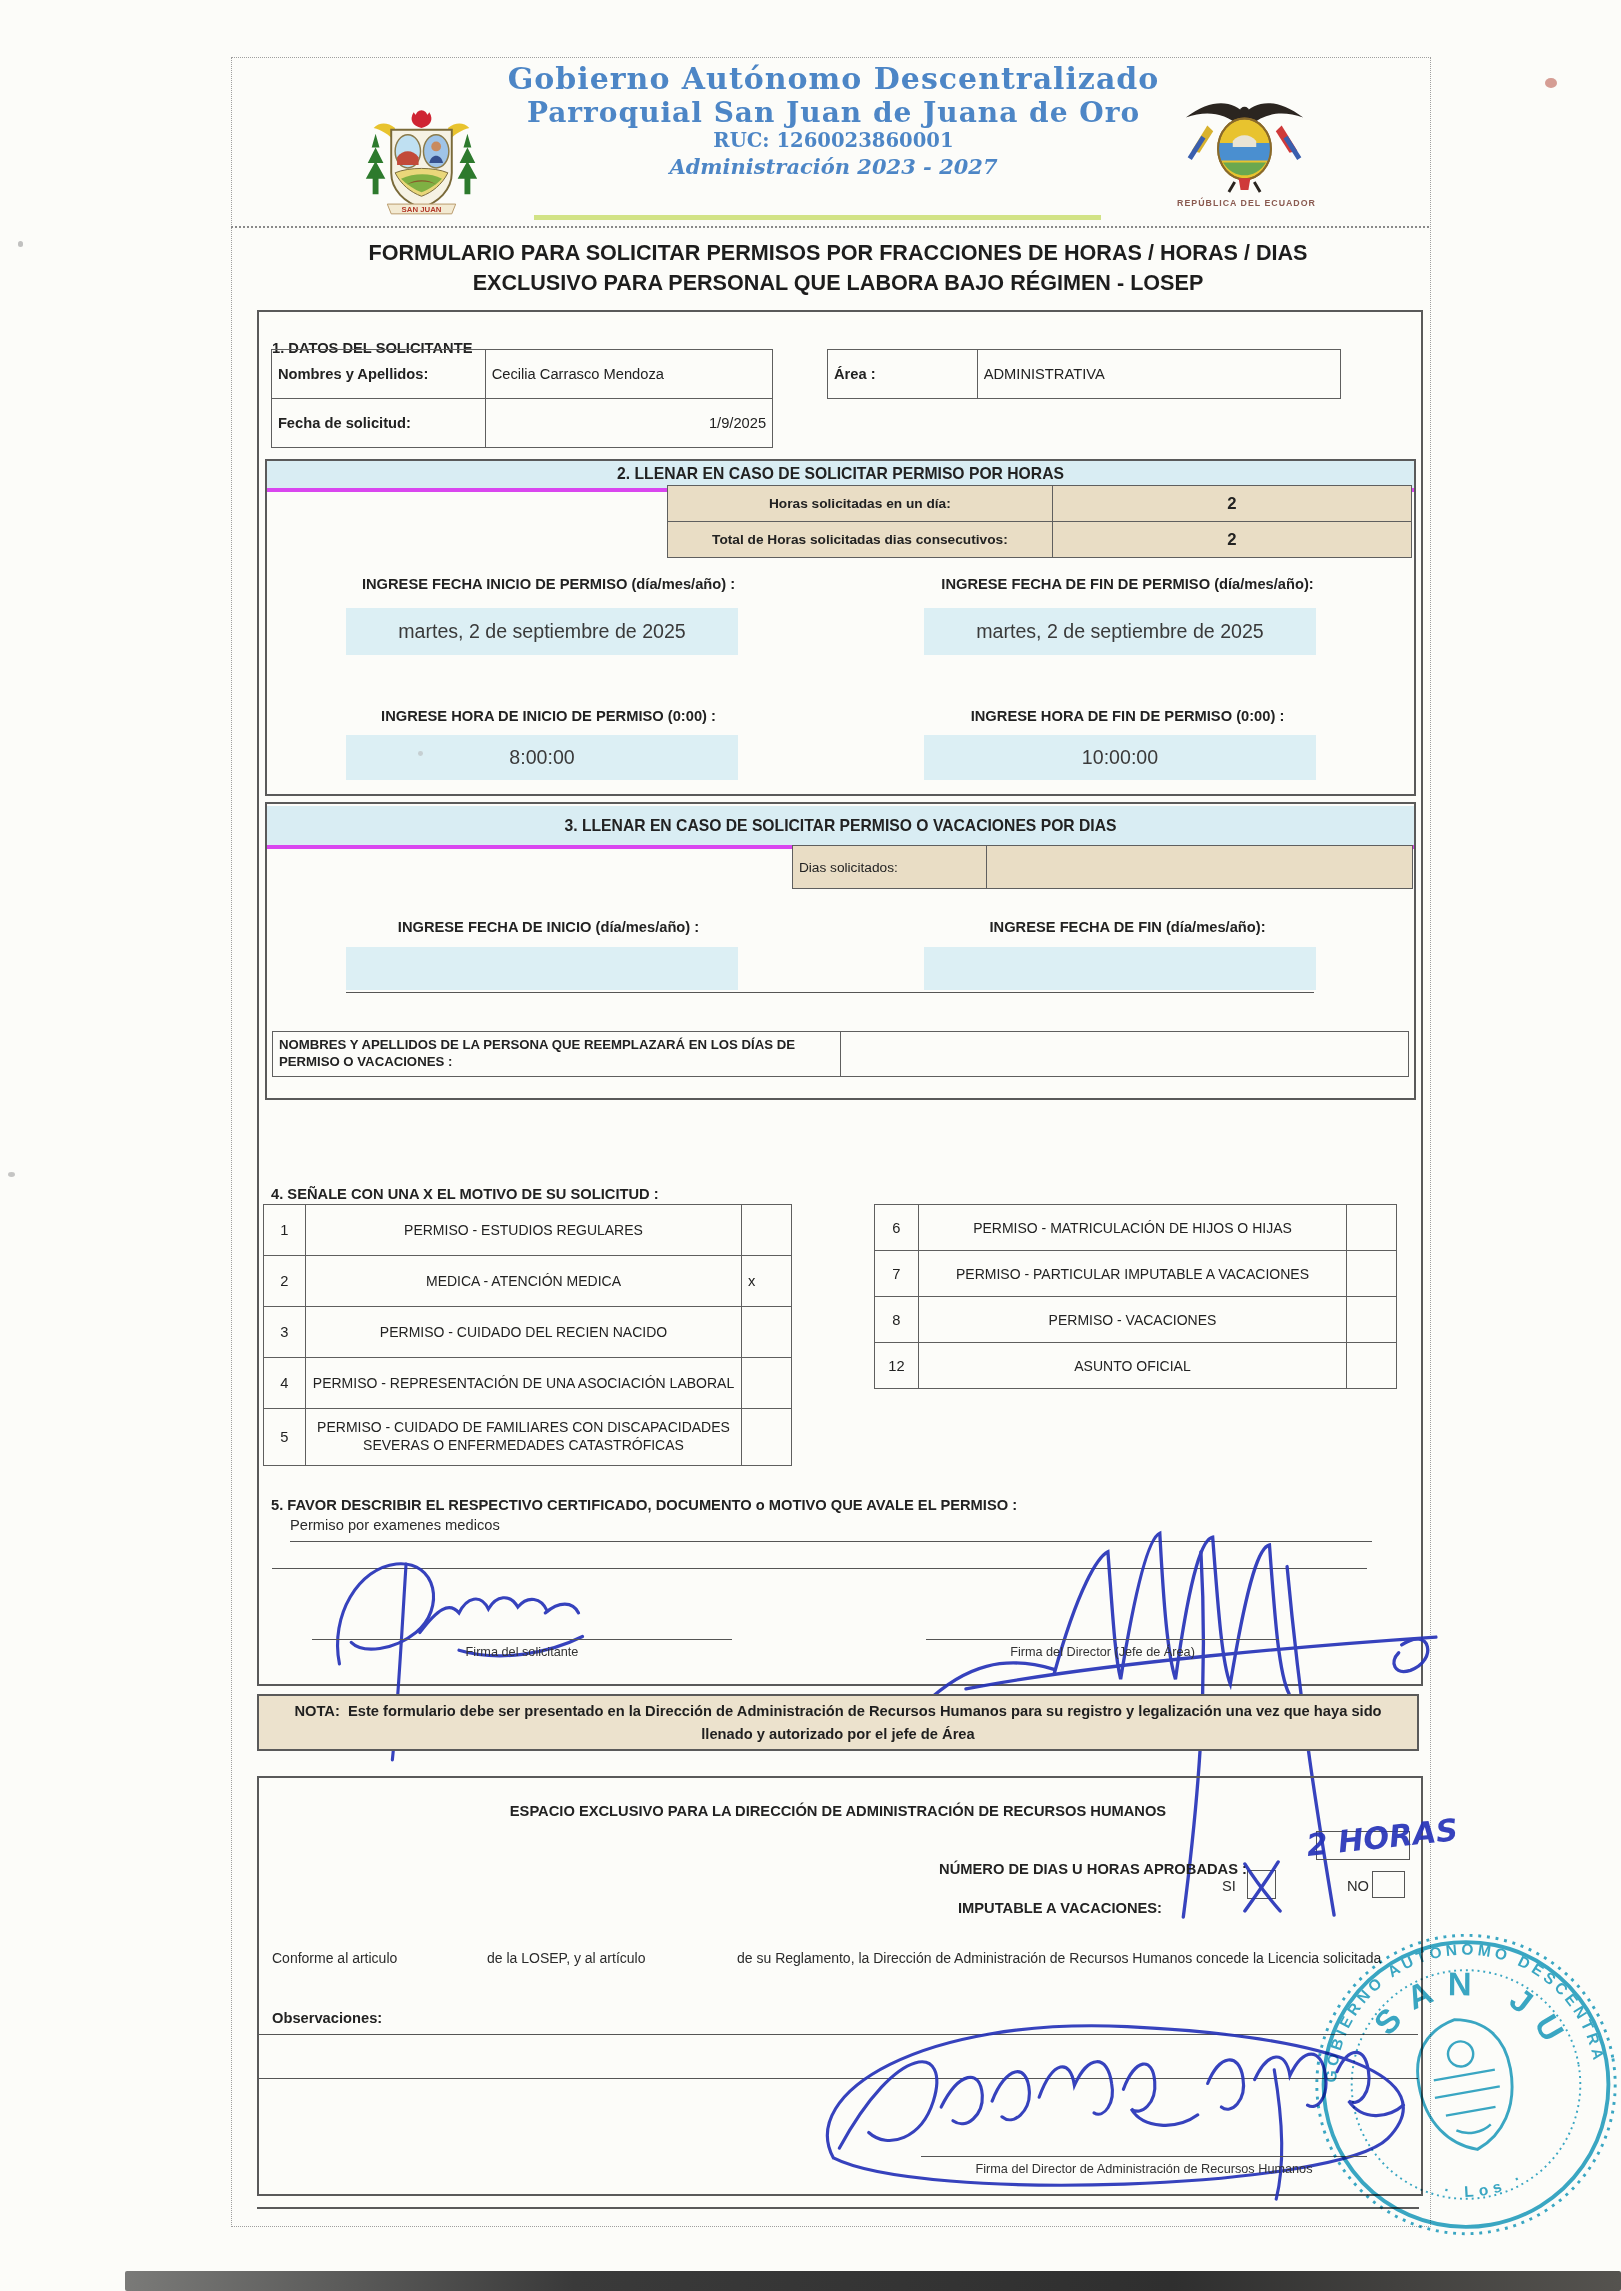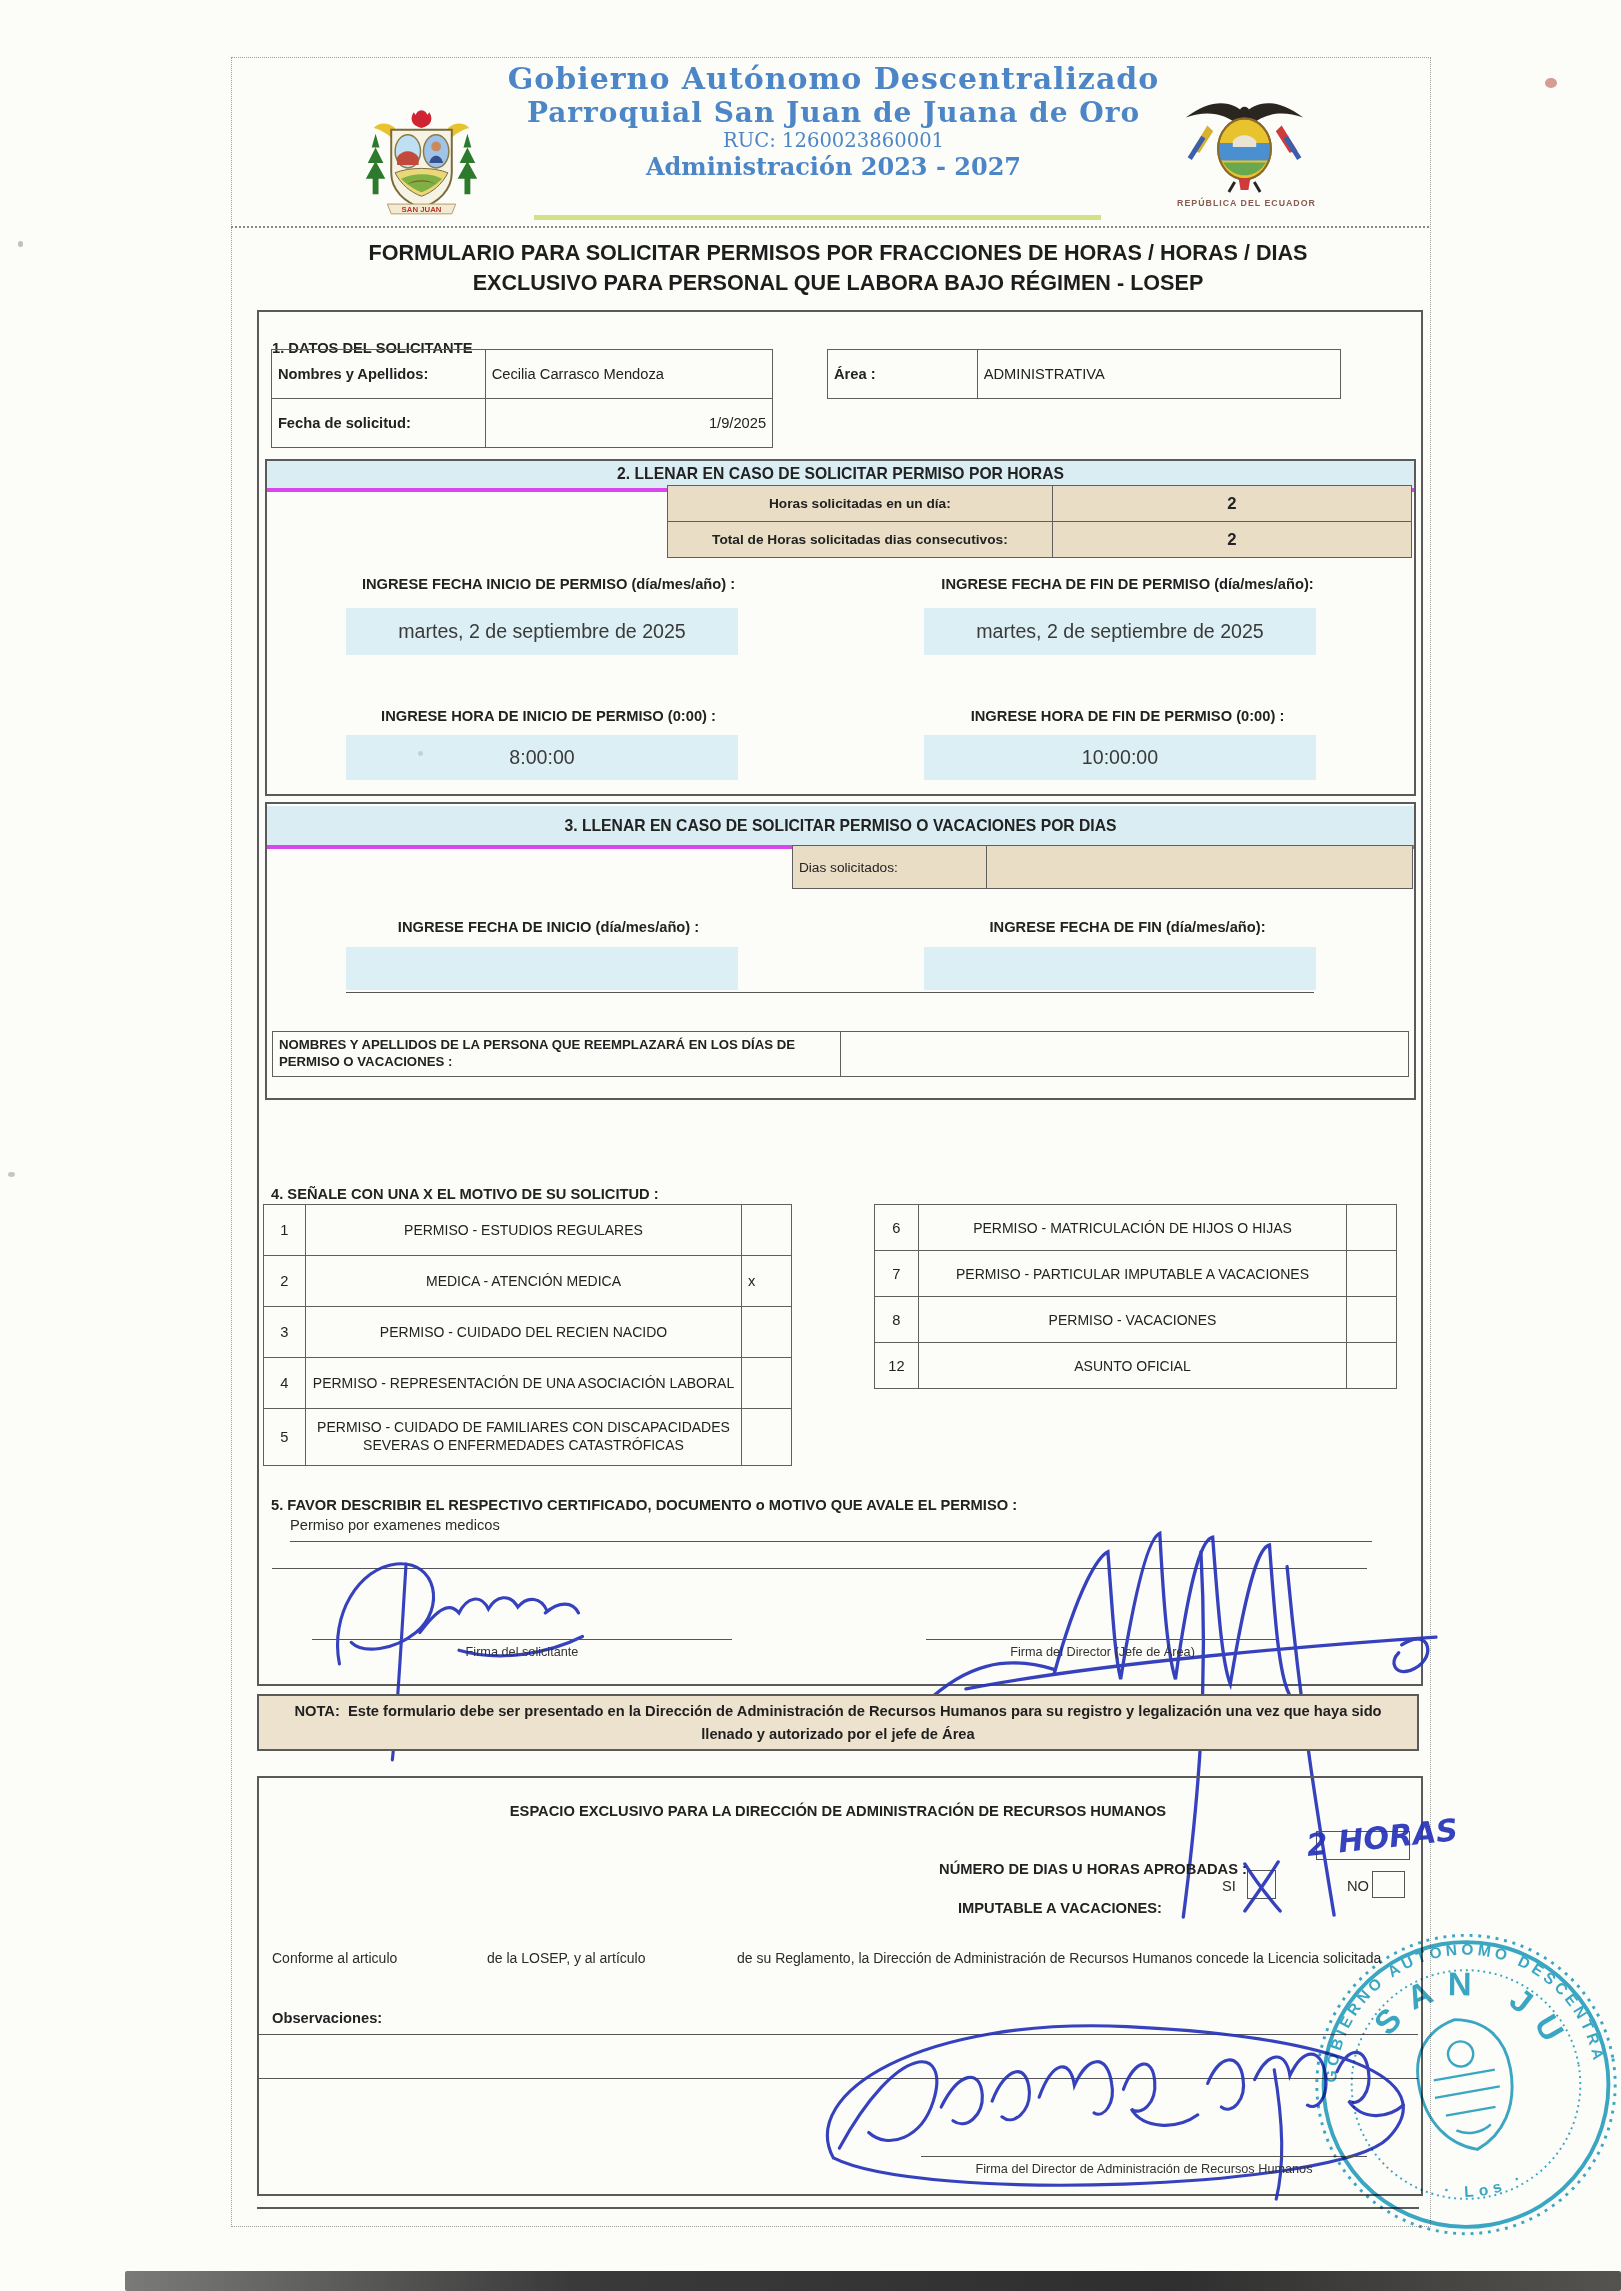--- a/index.html
+++ b/index.html
@@ -6,23 +6,23 @@
   #page{position:relative;width:1621px;height:2292px;background:#fcfcf9;overflow:hidden;
         font-family:"Liberation Sans",sans-serif;color:#2b2b2b;}
   .abs{position:absolute;}
   .dotted-frame{position:absolute;left:231px;top:57px;width:1198px;height:2168px;
         border:1px dotted #9f9f9f;pointer-events:none;}
   
   .hdr-center{position:absolute;left:412px;top:61px;width:843px;text-align:center;
         font-family:"DejaVu Serif","Liberation Serif",serif;color:#4d86c6;}
   .hdr-l1{font-size:30px;font-weight:bold;letter-spacing:1px;line-height:35px;}
   .hdr-l2{font-size:28px;font-weight:bold;letter-spacing:1px;line-height:33px;}
-  .hdr-l3{font-size:19.6px;font-weight:normal;line-height:24.5px;}
+  .hdr-l3{font-size:19.6px;font-weight:bold;line-height:24.5px;}
   .hdr-l4{font-size:19.6px;font-weight:bold;line-height:24.5px;}
-  .hdr-l5{font-size:24px;font-weight:bold;line-height:26.5px;display:inline-block;}
+  .hdr-l5{font-size:21px;font-weight:bold;line-height:26.5px;display:inline-block;font-style:italic;}
   .admin-hl{position:absolute;left:534px;top:215px;width:567px;height:4.9px;background:#cade72;opacity:.85;}
   .hdr-dotline{position:absolute;left:231px;top:226px;width:1198px;border-top:2px dotted #8a8a8a;}
   .rep-caption{position:absolute;left:1168px;top:198px;width:157px;text-align:center;
         font-size:8.8px;letter-spacing:1px;color:#8a5a50;font-weight:bold;}
   
   .title{position:absolute;left:257px;top:238px;width:1162px;text-align:center;
         font-weight:bold;font-size:21.6px;line-height:30px;color:#1d1d1d;}
   
   .main-box{position:absolute;left:257px;top:310px;width:1162px;height:1372px;border:2px solid #5a5a5a;}
   .sec-box{position:absolute;border:2px solid #5a5a5a;}

